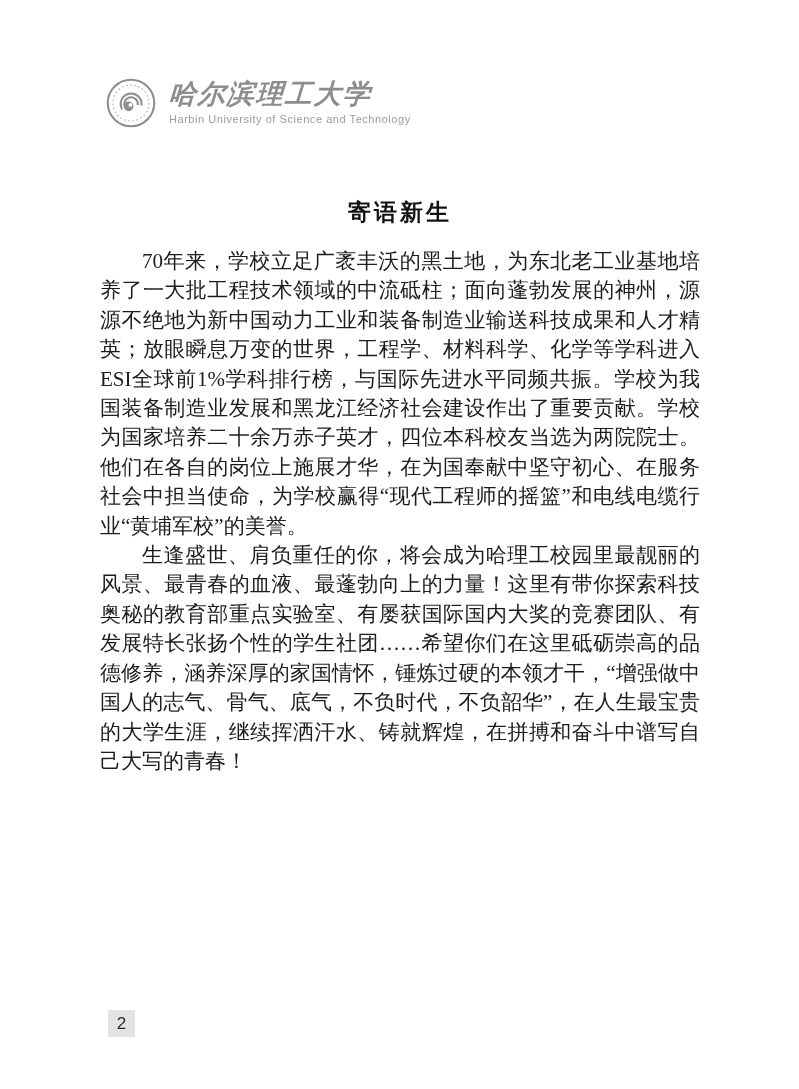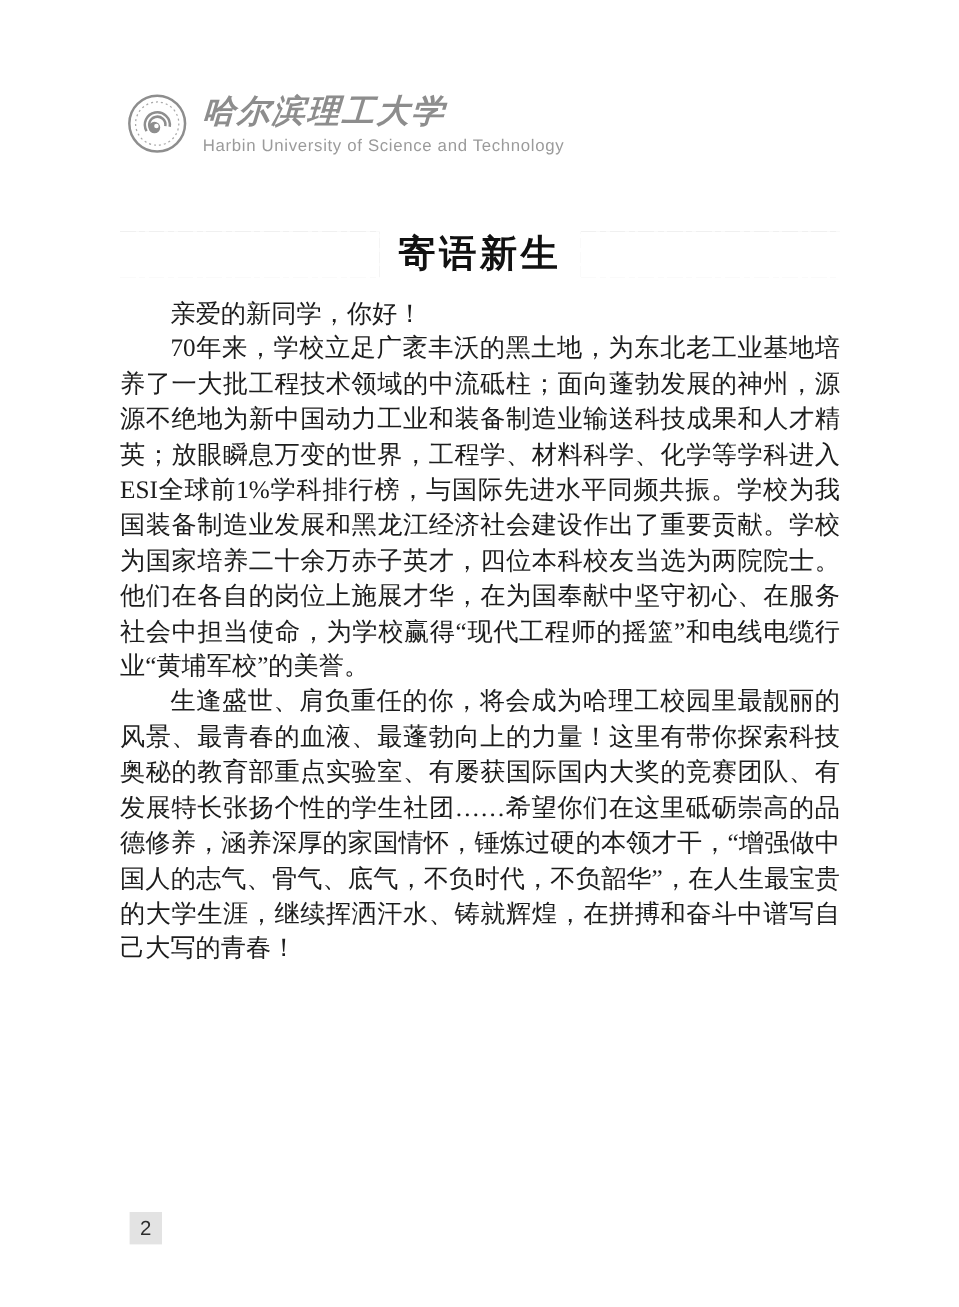--- a/index.html
+++ b/index.html
@@ -41,21 +41,21 @@
     font-weight: bold;
     font-size: 27px;
     letter-spacing: 2px;
     color: #8d8d8d;
     line-height: 36px;
     transform: skewX(-3deg);
     white-space: nowrap;
   }
   .uni-en {
     font-family: "Liberation Sans", sans-serif;
-    font-size: 14px;
+    font-size: 11px;
     letter-spacing: 0.55px;
     color: #9b9b9b;
     margin-top: 1px;
     white-space: nowrap;
   }
 
   
   .banner {
     position: absolute;
     left: 100px;
@@ -71,21 +71,21 @@
     background-color: #ffffff;
     background-image:
       repeating-linear-gradient(0deg,  #d9d9d9 0 9px,  #ffffff 9px 12px),
       repeating-linear-gradient(90deg, #d9d9d9 0 13px, #ffffff 13px 16px,
                                         #d9d9d9 16px 21px, #ffffff 21px 24px);
     background-blend-mode: lighten;
   }
   .banner-title {
     font-family: "Liberation Sans", sans-serif;
     font-weight: bold;
-    font-size: 31px;
+    font-size: 23px;
     letter-spacing: 3px;
     color: #111111;
     margin: 0 16px;
     white-space: nowrap;
   }
 
   
   .letter-body {
     position: absolute;
     left: 100px;
@@ -137,21 +137,20 @@
     </div>
   </div>
 
   <div class="banner">
     <div class="band"></div>
     <div class="banner-title">寄语新生</div>
     <div class="band"></div>
   </div>
 
   <div class="letter-body">
-    <p>亲爱的新同学，你好！</p>
     <p>70年来，学校立足广袤丰沃的黑土地，为东北老工业基地培养了一大批工程技术领域的中流砥柱；面向蓬勃发展的神州，源源不绝地为新中国动力工业和装备制造业输送科技成果和人才精英；放眼瞬息万变的世界，工程学、材料科学、化学等学科进入ESI全球前1%学科排行榜，与国际先进水平同频共振。学校为我国装备制造业发展和黑龙江经济社会建设作出了重要贡献。学校为国家培养二十余万赤子英才，四位本科校友当选为两院院士。他们在各自的岗位上施展才华，在为国奉献中坚守初心、在服务社会中担当使命，为学校赢得“现代工程师的摇篮”和电线电缆行业“黄埔军校”的美誉。</p>
     <p>生逢盛世、肩负重任的你，将会成为哈理工校园里最靓丽的风景、最青春的血液、最蓬勃向上的力量！这里有带你探索科技奥秘的教育部重点实验室、有屡获国际国内大奖的竞赛团队、有发展特长张扬个性的学生社团……希望你们在这里砥砺崇高的品德修养，涵养深厚的家国情怀，锤炼过硬的本领才干，“增强做中国人的志气、骨气、底气，不负时代，不负韶华”，在人生最宝贵的大学生涯，继续挥洒汗水、铸就辉煌，在拼搏和奋斗中谱写自己大写的青春！</p>
 
   </div>
 
   <div class="page-number">2</div>
 
 </div>
 
 </body></html>

